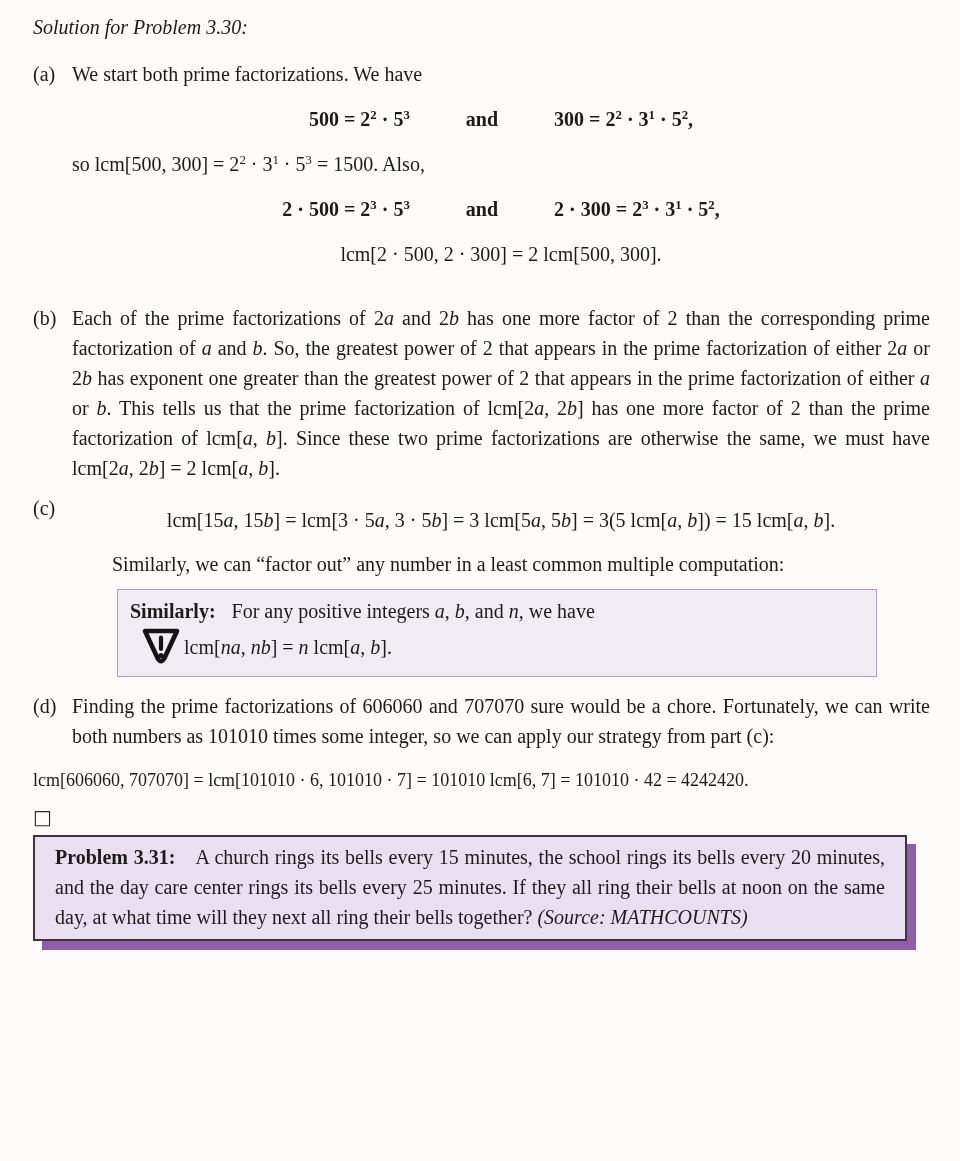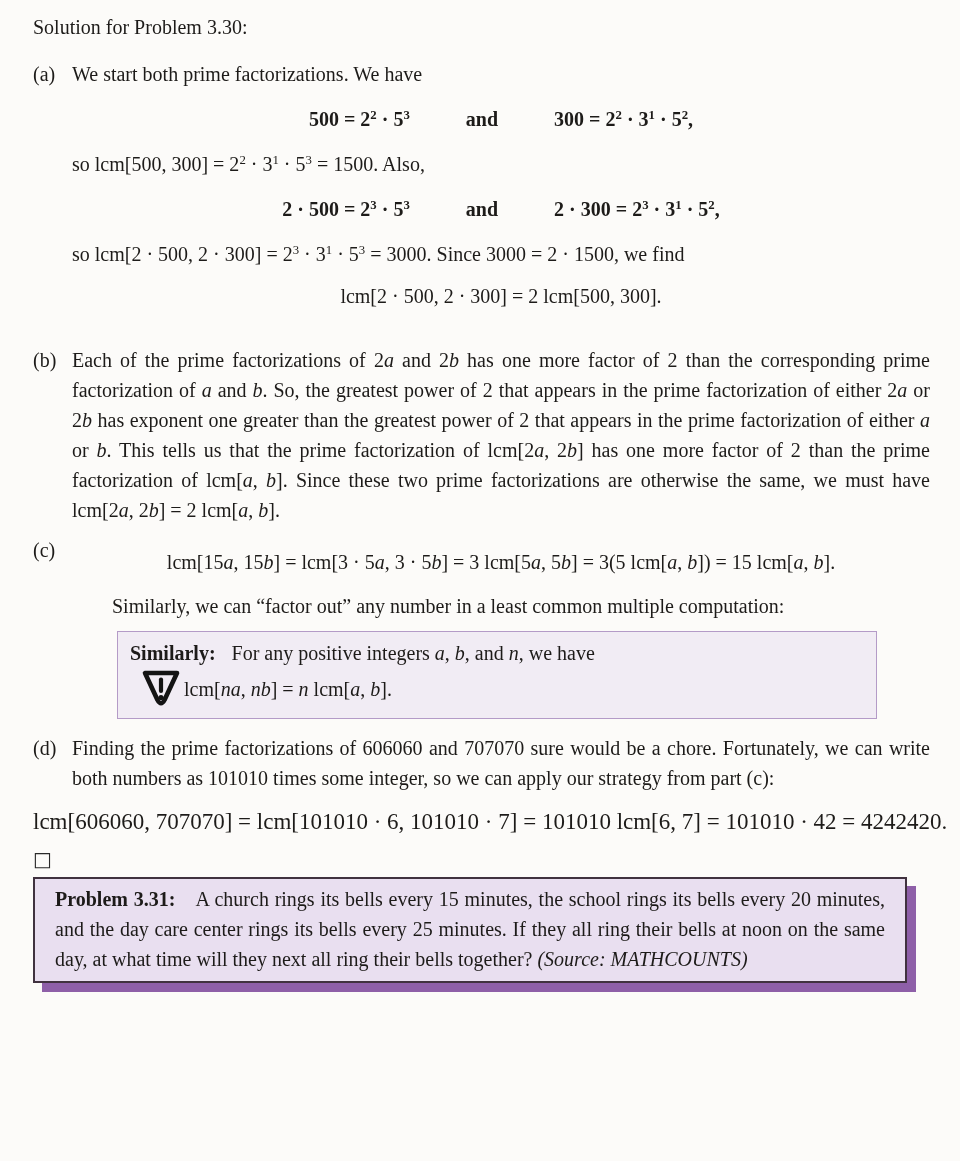--- a/index.html
+++ b/index.html
@@ -8,30 +8,30 @@
     background:#fcfbf9;color:#1d1b19;
     font-family:"Liberation Serif","DejaVu Serif",serif;
     font-size:20px;line-height:30px;
     padding:12px 30px 0 33px;
     position:relative;
   }
   p{margin:0;}
   i{font-style:italic;}
   sup{font-size:0.64em;line-height:0;vertical-align:0.55em;}
 
-  .sol-title{}
+  .sol-title{font-style:italic;}
 
   .item{display:flex;margin-top:22px;}
   .tag{flex:0 0 39px;}
   .body{flex:1;min-width:0;}
   .just{text-align:justify;}
 
   .eqrow{display:flex;justify-content:center;align-items:baseline;gap:56px;margin:15px 0;font-weight:bold;}
   .eq-center{text-align:center;margin:12px 0;font-family:Liberation Serif, serif;}
-  .eq-wide{margin:14px 0 12px;font-size:23px;white-space:nowrap;}
+  .eq-wide{margin:14px 0 12px;font-size:18px;white-space:nowrap;}
 
   .similarly{margin:14px 0 0 40px;}
 
   .imp-box{
     margin:10px 0 0 45px;width:760px;box-sizing:border-box;
     background:#f1ecf4;border:1px solid #b49bc7;
     padding:6px 12px 8px;
   }
   .imp-label{margin-right:16px;}
   .imp-row2{display:flex;align-items:center;margin-top:0px;}
@@ -66,21 +66,20 @@
         <span>500 = 2<sup>2</sup> · 5<sup>3</sup></span>
         <span>and</span>
         <span>300 = 2<sup>2</sup> · 3<sup>1</sup> · 5<sup>2</sup>,</span>
       </div>
       <p>so lcm[500, 300] = 2<sup>2</sup> · 3<sup>1</sup> · 5<sup>3</sup> = 1500. Also,</p>
       <div class="eqrow">
         <span>2 · 500 = 2<sup>3</sup> · 5<sup>3</sup></span>
         <span>and</span>
         <span>2 · 300 = 2<sup>3</sup> · 3<sup>1</sup> · 5<sup>2</sup>,</span>
       </div>
-      <p>so lcm[2 · 500, 2 · 300] = 2<sup>3</sup> · 3<sup>1</sup> · 5<sup>3</sup> = 3000. Since 3000 = 2 · 1500, we find</p>
       <p class="eq-center">lcm[2 · 500, 2 · 300] = 2 lcm[500, 300].</p>
     </div>
   </div>
 
   <div class="item">
     <span class="tag">(b)</span>
     <div class="body">
       <p class="just">Each of the prime factorizations of 2<i>a</i> and 2<i>b</i> has one more factor of 2 than the corresponding prime factorization of <i>a</i> and <i>b</i>.  So, the greatest power of 2 that appears in the prime factorization of either 2<i>a</i> or 2<i>b</i> has exponent one greater than the greatest power of 2 that appears in the prime factorization of either <i>a</i> or <i>b</i>. This tells us that the prime factorization of lcm[2<i>a</i>, 2<i>b</i>] has one more factor of 2 than the prime factorization of lcm[<i>a</i>, <i>b</i>]. Since these two prime factorizations are otherwise the same, we must have lcm[2<i>a</i>, 2<i>b</i>] = 2 lcm[<i>a</i>, <i>b</i>].</p>
     </div>
   </div>

